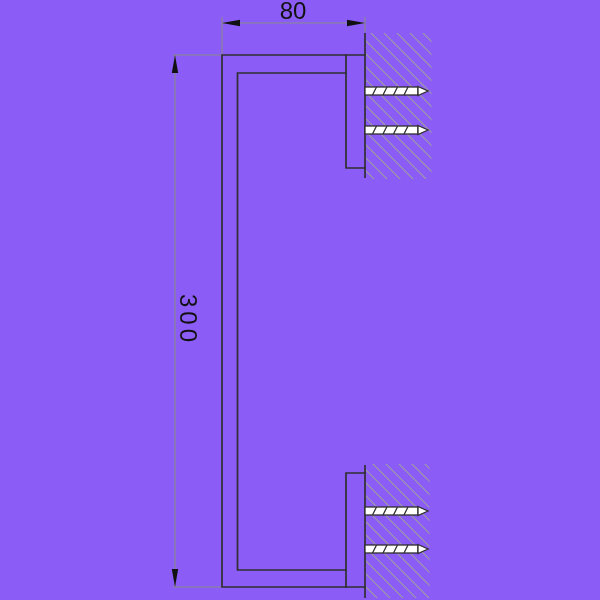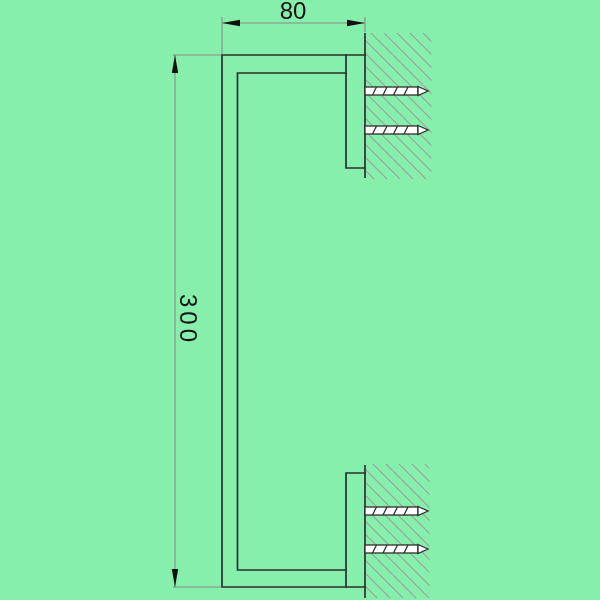--- a/index.html
+++ b/index.html
@@ -7,21 +7,21 @@
     padding: 0;
     width: 600px;
     height: 600px;
     background: #ffffff;
     font-family: "Liberation Sans", sans-serif;
   }
   .canvas {
     position: relative;
     width: 600px;
     height: 600px;
-    background: #86efac;
+    background: #8b5cf6;
     overflow: hidden;
   }
   svg text {
     font-family: "Liberation Sans", sans-serif;
     fill: #111111;
   }
   .dim-text { font-size: 24px; }
   .dim-text-v { font-size: 24px; letter-spacing: 4px; }
 </style>
 </head>

